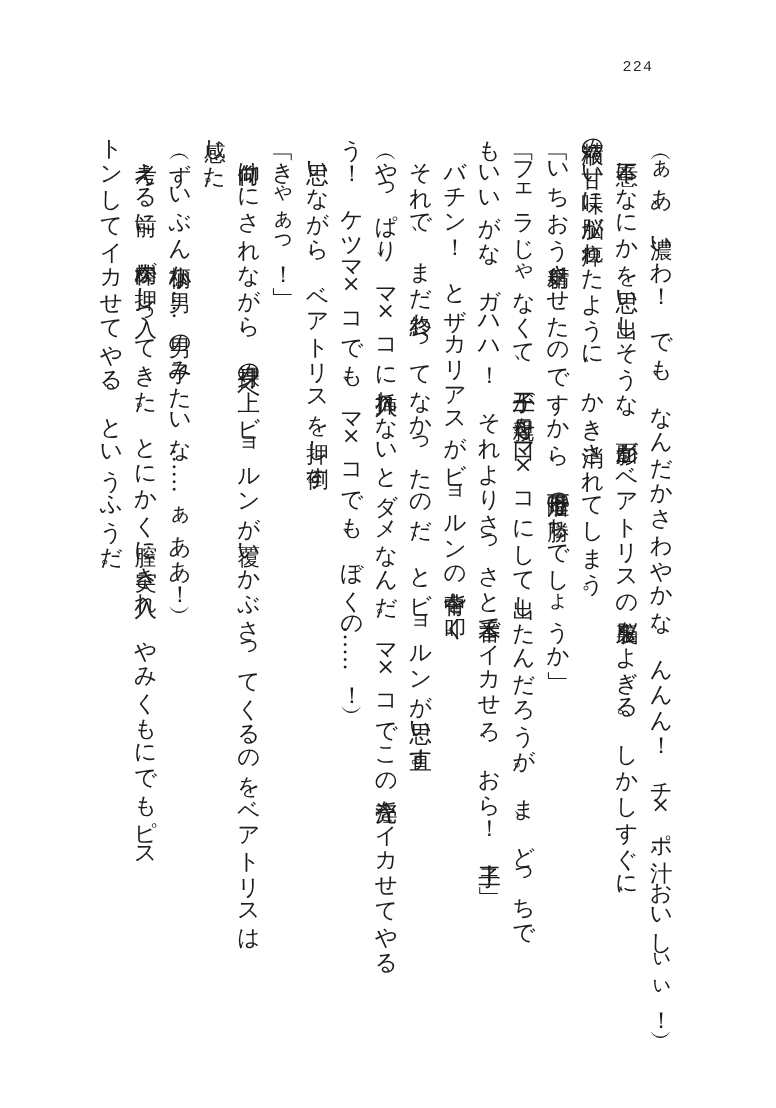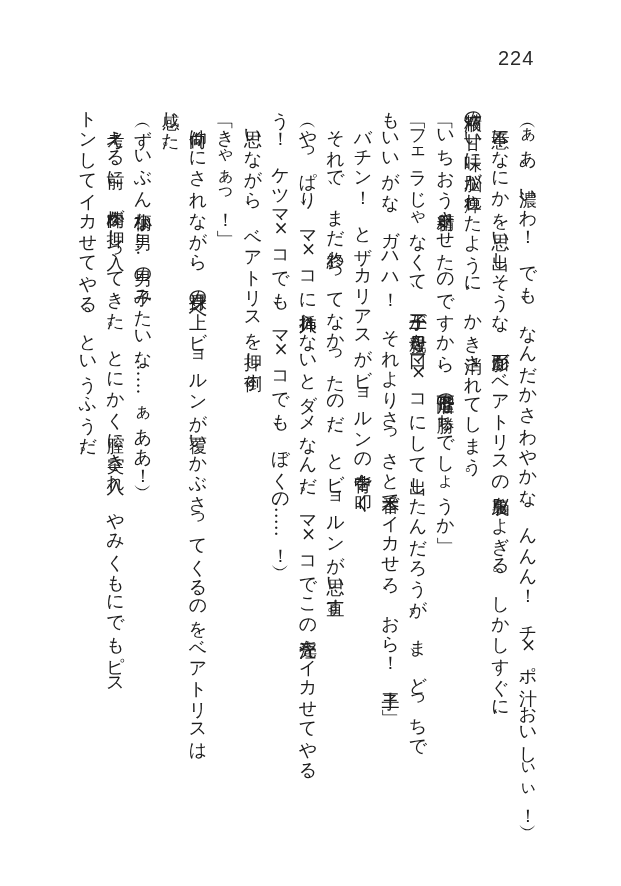--- a/index.html
+++ b/index.html
@@ -12,24 +12,24 @@
     width: 621px;
     height: 886px;
     background: #ffffff;
     overflow: hidden;
     font-family: "DejaVu Serif", "Liberation Serif", serif;
   }
   .page-number {
     position: absolute;
     top: 47px;
     left: 498px;
-    font-size: 20px;
+    font-size: 12px;
     letter-spacing: 1px;
     color: #2a2a2a;
-    font-family: Liberation Sans, sans-serif;
+    font-family: Liberation Mono, monospace;
   }
   .text-block {
     position: absolute;
     top: 99px;
     right: 79px;
     height: 740px;
     writing-mode: vertical-rl;
     -webkit-writing-mode: vertical-rl;
     text-orientation: mixed;
     font-size: 18px;

